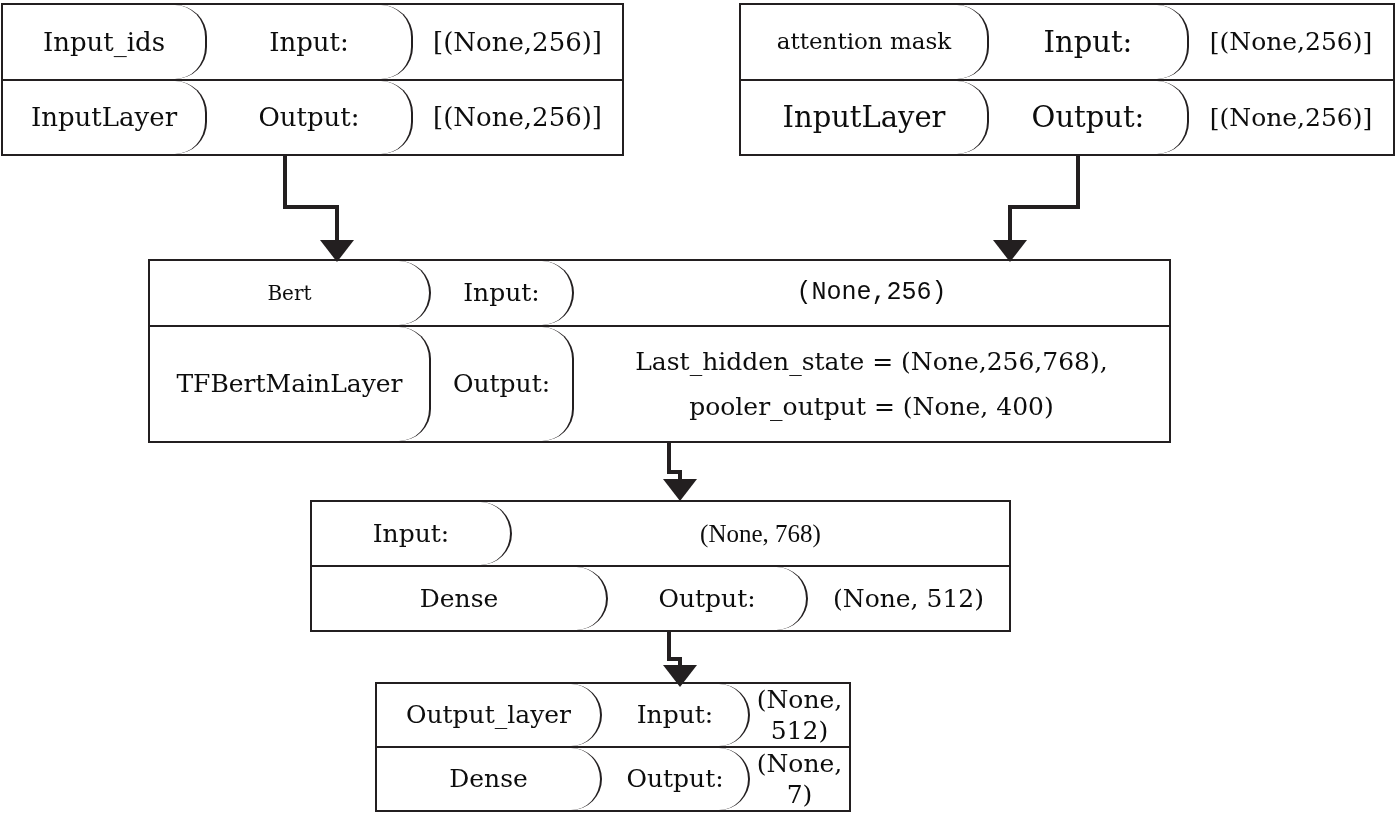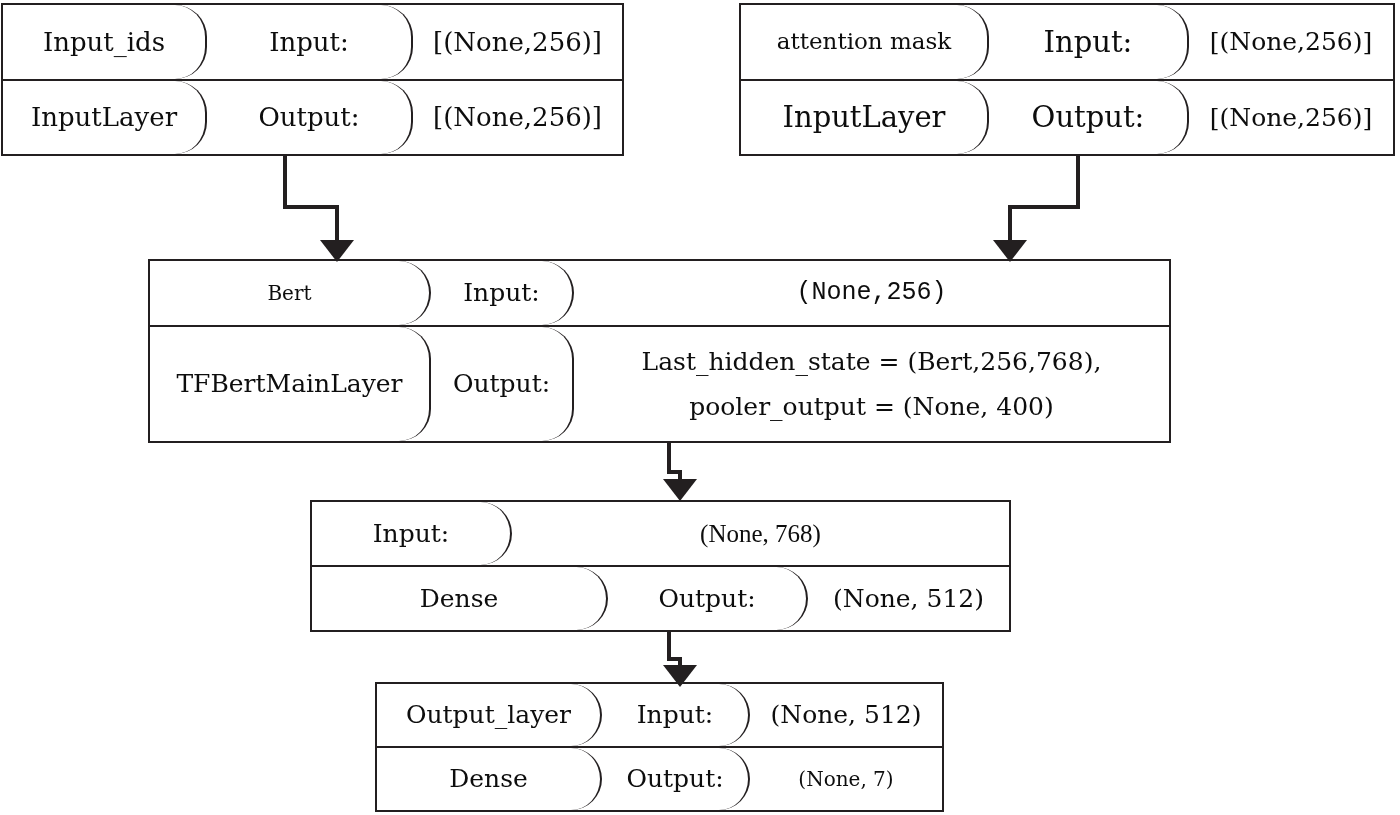--- a/index.html
+++ b/index.html
@@ -117,49 +117,49 @@
     <div class="node-row top" style="flex:0 0 64px;">
       <div class="cell name-cell" style="width:281px; font-size:20px;">Bert</div>
       <div class="cell label-cell" style="width:143px; font-size:25px;">Input:</div>
       <div class="cell shape-cell" style="flex:1; font-size:25px;font-family:Liberation Mono, monospace;">(None,256)</div>
     </div>
     <div class="node-row">
       <div class="cell name-cell" style="width:281px; font-size:25px;">TFBertMainLayer</div>
       <div class="cell label-cell" style="width:143px; font-size:25px;">Output:</div>
       <div class="cell shape-cell" style="flex:1; font-size:25px;">
         <span class="stack">
-          <span>Last_hidden_state = (Bert,256,768),</span>
+          <span>Last_hidden_state = (None,256,768),</span>
           <span>pooler_output = (None, 400)</span>
         </span>
       </div>
     </div>
   </div>
 
   <div class="node" style="left:310px; top:500px; width:701px; height:132px;">
     <div class="node-row top">
       <div class="cell label-cell" style="width:200px; font-size:25px;">Input:</div>
       <div class="cell shape-cell" style="flex:1; font-size:25px;font-family:Liberation Serif, serif;">(None, 768)</div>
     </div>
     <div class="node-row">
       <div class="cell name-cell" style="width:296px; font-size:25px;">Dense</div>
       <div class="cell label-cell" style="width:200px; font-size:25px;">Output:</div>
       <div class="cell shape-cell" style="flex:1; font-size:25px;">(None, 512)</div>
     </div>
   </div>
 
-  <div class="node" style="left:375px; top:682px; width:569px; height:130px;">
+  <div class="node" style="left:375px; top:682px; width:476px; height:130px;">
     <div class="node-row top">
       <div class="cell name-cell" style="width:225px; font-size:25px;">Output_layer</div>
       <div class="cell label-cell" style="width:148px; font-size:25px;">Input:</div>
       <div class="cell shape-cell" style="flex:1; font-size:25px;">(None, 512)</div>
     </div>
     <div class="node-row">
       <div class="cell name-cell" style="width:225px; font-size:25px;">Dense</div>
       <div class="cell label-cell" style="width:148px; font-size:25px;">Output:</div>
-      <div class="cell shape-cell" style="flex:1; font-size:20px;">(None, 7)</div>
+      <div class="cell shape-cell" style="flex:1; font-size:25px;">(None, 7)</div>
     </div>
   </div>
 
   <svg class="connector" style="left:0; top:0; width:1400px; height:815px;">
 
     <path d="M 285,156 L 285,207 L 337,207 L 337,240"></path>
     <polygon points="320,240 354,240 337,262"></polygon>
 
     <path d="M 1078,156 L 1078,207 L 1010,207 L 1010,240"></path>
     <polygon points="993,240 1027,240 1010,262"></polygon>

